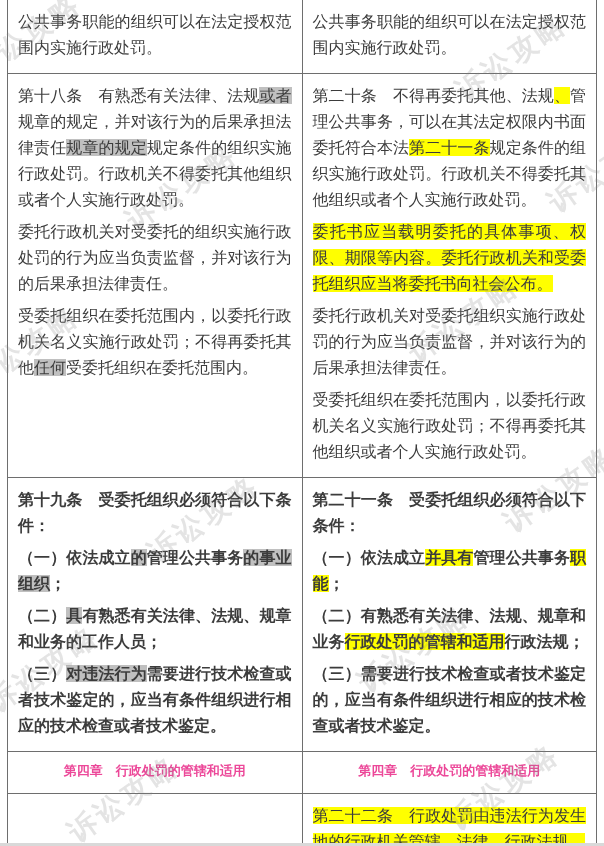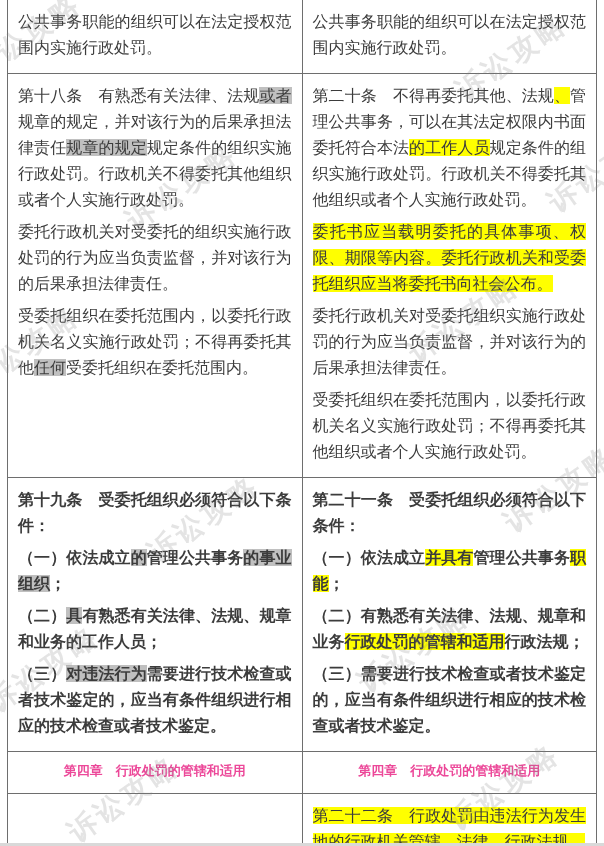--- a/index.html
+++ b/index.html
@@ -68,21 +68,21 @@
       </td>
     </tr>
 
     <tr class="r1">
       <td>
         <p class="para"><span>第十八条　有熟悉有关法律、法规</span><span class="hl-old">或者</span><span>规章的规定，并对该行为的后果承担法律责任</span><span class="hl-old">规章的规定</span><span>规定条件的组织实施行政处罚。行政机关不得委托其他组织或者个人实施行政处罚。</span></p>
         <p class="para"><span>委托行政机关对受委托的组织实施行政处罚的行为应当负责监督，并对该行为的后果承担法律责任。</span></p>
         <p class="para"><span>受委托组织在委托范围内，以委托行政机关名义实施行政处罚；不得再委托其他</span><span class="hl-old">任何</span><span>受委托组织在委托范围内。</span></p>
       </td>
       <td>
-        <p class="para"><span>第二十条　不得再委托其他、法规</span><span class="hl-new">、</span><span>管理公共事务，可以在其法定权限内书面委托符合本法</span><span class="hl-new">的工作人员</span><span>规定条件的组织实施行政处罚。行政机关不得委托其他组织或者个人实施行政处罚。</span></p>
+        <p class="para"><span>第二十条　不得再委托其他、法规</span><span class="hl-new">、</span><span>管理公共事务，可以在其法定权限内书面委托符合本法</span><span class="hl-new">第二十一条</span><span>规定条件的组织实施行政处罚。行政机关不得委托其他组织或者个人实施行政处罚。</span></p>
         <p class="para"><span class="hl-new">委托书应当载明委托的具体事项、权限、期限等内容。委托行政机关和受委托组织应当将委托书向社会公布。</span></p>
         <p class="para"><span>委托行政机关对受委托组织实施行政处罚的行为应当负责监督，并对该行为的后果承担法律责任。</span></p>
         <p class="para"><span>受委托组织在委托范围内，以委托行政机关名义实施行政处罚；不得再委托其他组织或者个人实施行政处罚。</span></p>
       </td>
     </tr>
 
     <tr class="r2">
       <td>
         <p class="para"><span>第十九条　受委托组织必须符合以下条件：</span></p>
         <p class="para"><span>（一）依法成立</span><span class="hl-old">的</span><span>管理公共事务</span><span class="hl-old">的事业组织</span><span>；</span></p>

